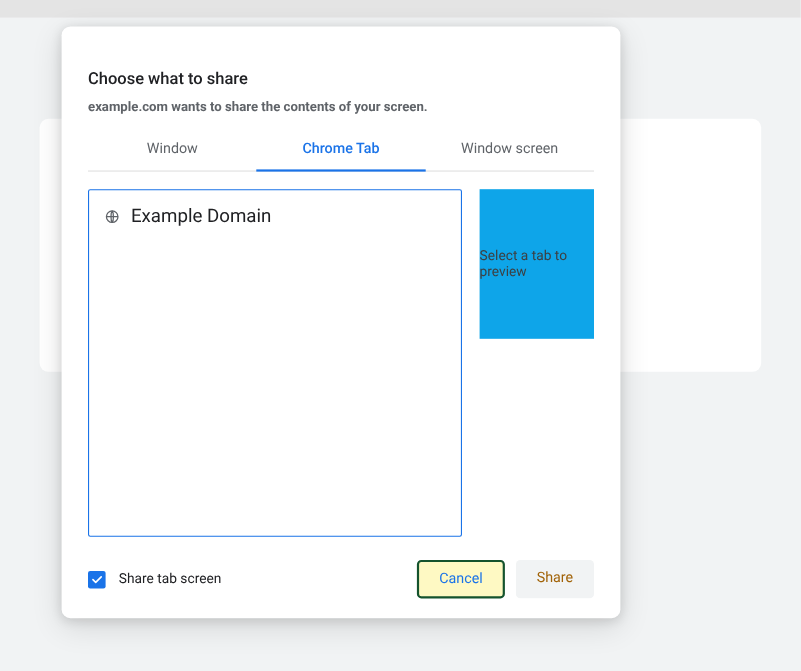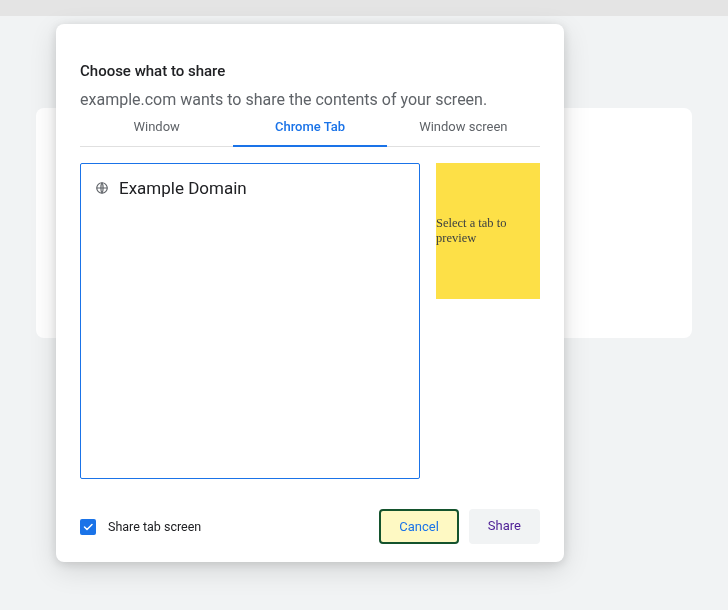--- a/index.html
+++ b/index.html
@@ -38,22 +38,24 @@
       display: flex;
       flex-direction: column;
     }
     .title {
       font-size: 15px;
       font-weight: 500;
       color: #202124;
       margin-bottom: 10px;
     }
     .subtitle {
-      font-size: 16px;
+      font-size: 12px;
       color: #5f6368;
+      margin-bottom: 14px;
+      font-weight: bold;
     }
     .tabs {
       display: flex;
       border-bottom: 1px solid #e0e0e0;
     }
     .tab {
       flex: 1;
       text-align: center;
       font-size: 13px;
       padding: 10px 0 12px 0;
@@ -99,27 +101,26 @@
     .tab-item .favicon {
       width: 14px;
       height: 14px;
       display: flex;
       align-items: center;
       justify-content: center;
     }
     .preview {
       flex: 1;
       height: 136px;
-      background: #fde047;
+      background: #0ea5e9;
       display: flex;
       align-items: center;
       justify-content: center;
       font-size: 12.5px;
       color: #3c4043;
-      font-family: Liberation Serif, serif;
     }
     .footer {
       margin-top: auto;
       display: flex;
       align-items: center;
       justify-content: space-between;
       padding-top: 12px;
     }
     .audio-row {
       display: flex;
@@ -151,21 +152,21 @@
       border-radius: 4px;
       cursor: pointer;
       border: 1px solid transparent;
     }
     .btn-cancel {
       color: #1a73e8;
       background: #fef9c3;
       border: 2px solid #14532d;
     }
     .btn-share {
-      color: #4c1d95;
+      color: #a16207;
       background: #f1f3f4;
     }
   </style>
 </head>
 <body>
 
 <div class="topbar"></div>
 <div class="page-bg"></div>
 
 <div class="modal">

